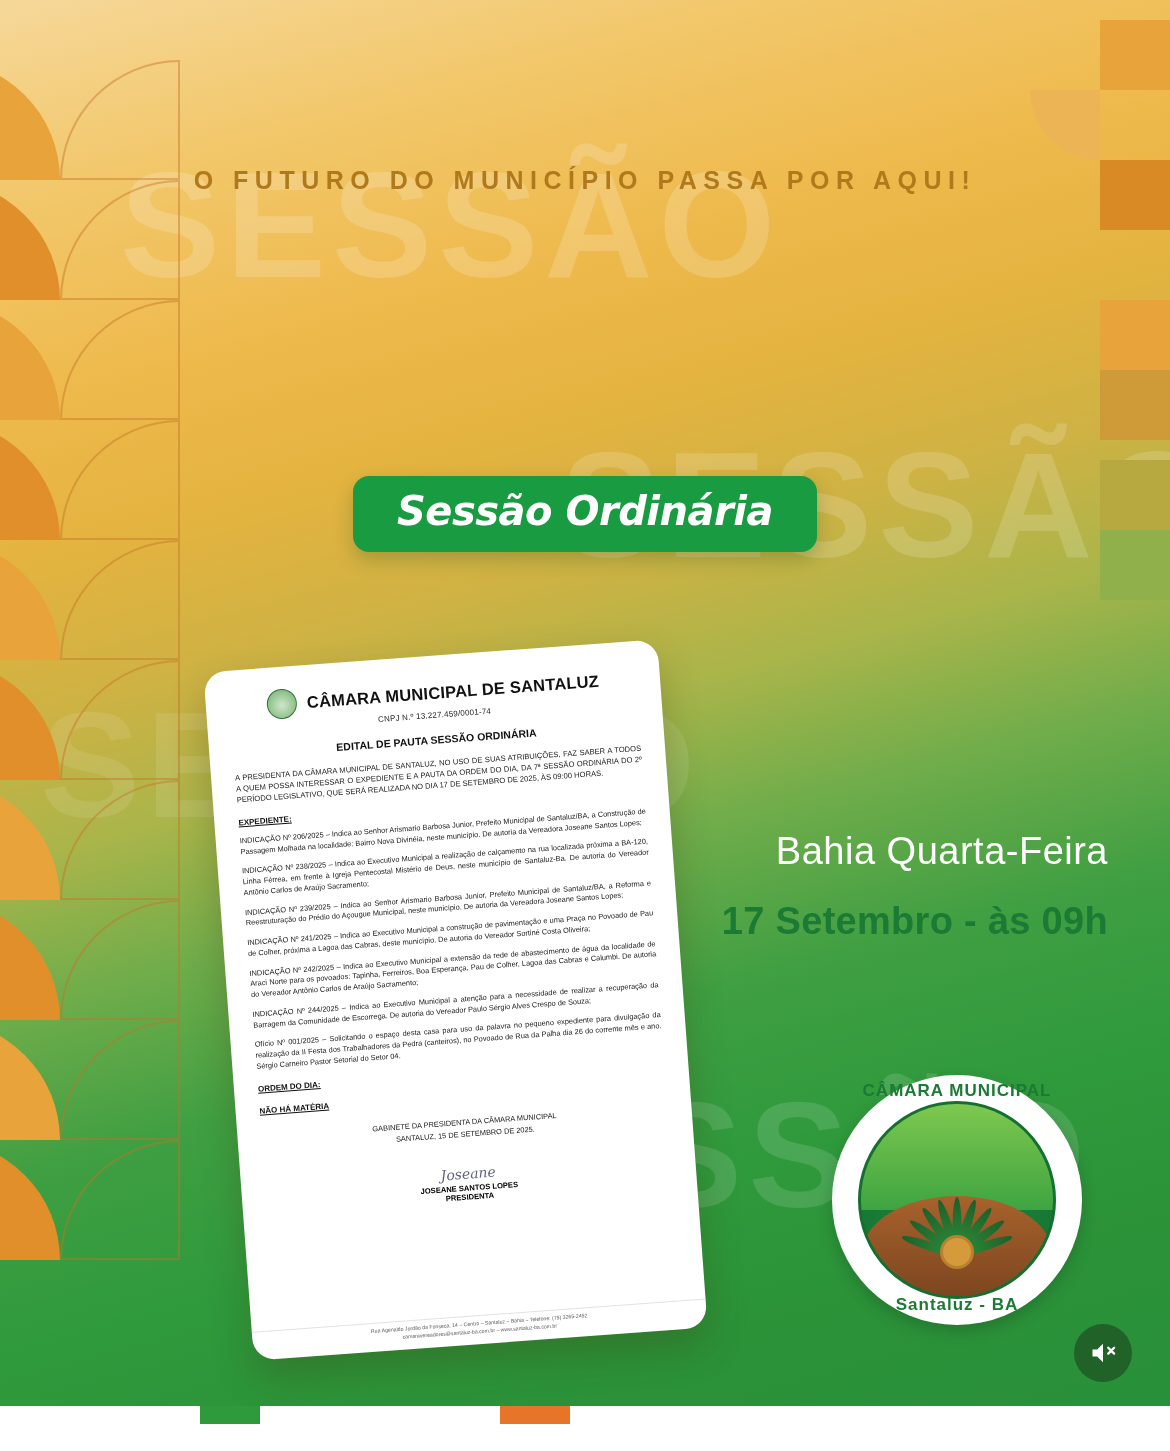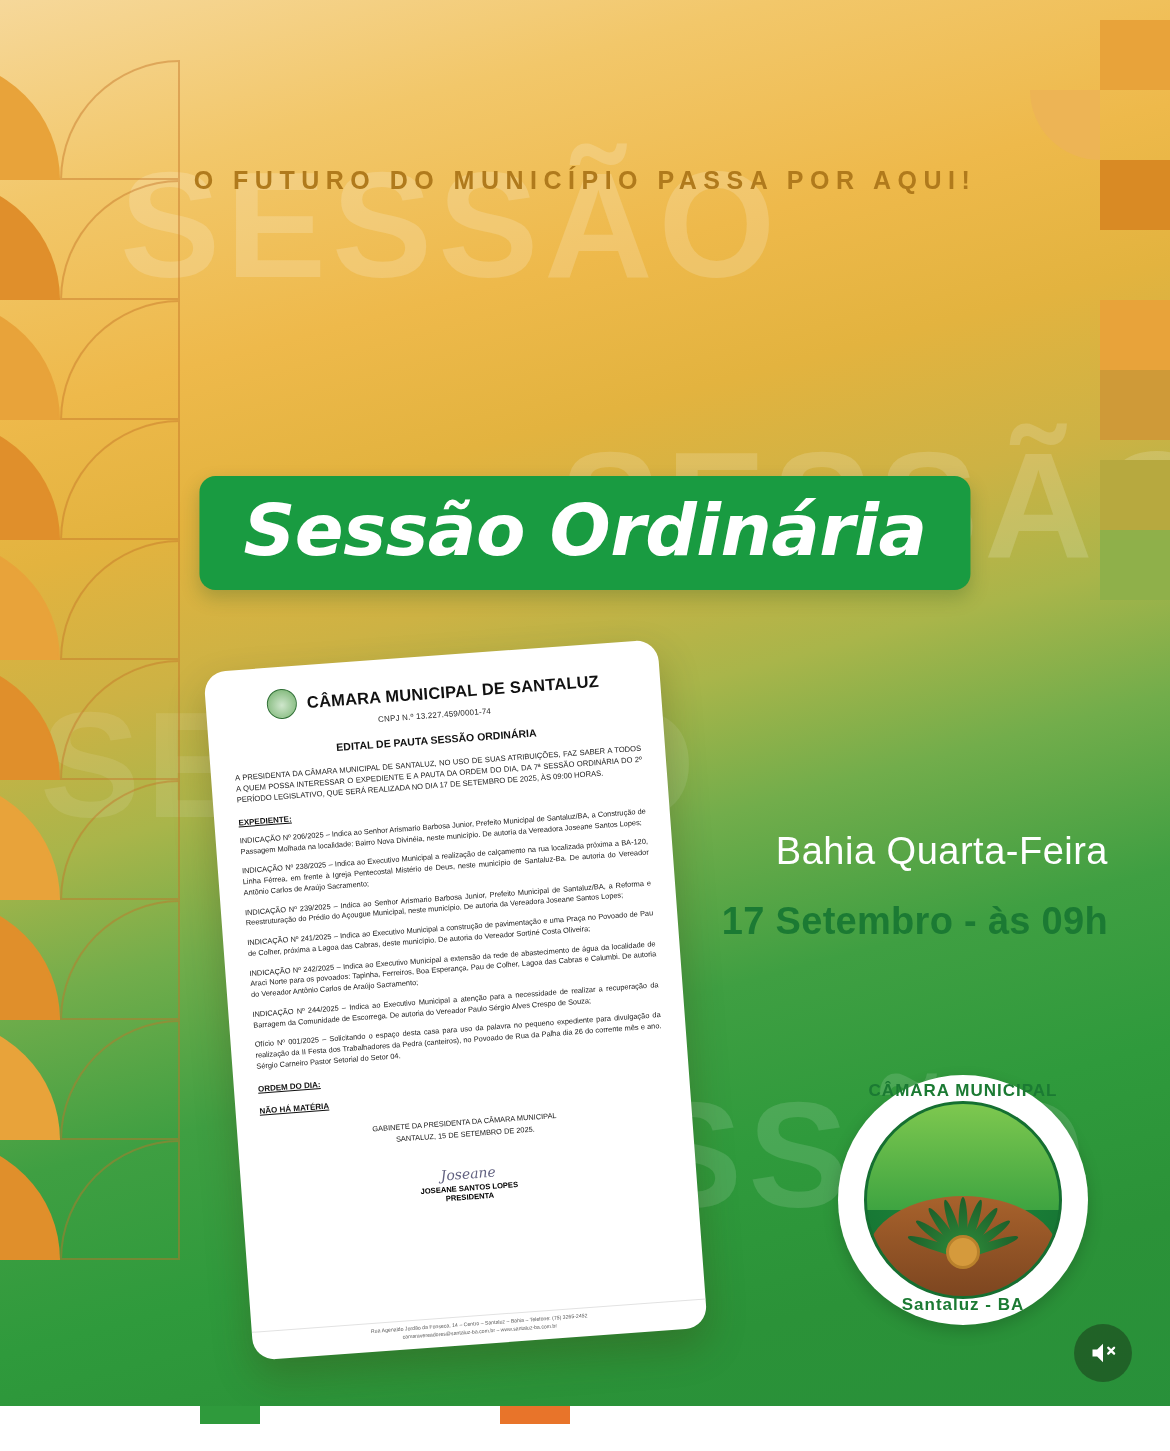--- a/index.html
+++ b/index.html
@@ -109,21 +109,21 @@
     transform: translateX(-50%);
     background: #199b41;
     border-radius: 16px;
     padding: 12px 44px 18px 44px;
     box-shadow: 0 8px 18px rgba(20,80,30,0.25);
   }
   .subtitle-pill .txt {
     font-family: "DejaVu Sans", sans-serif;
     font-style: italic;
     font-weight: 700;
-    font-size: 72px;
+    font-size: 40px;
     color: #ffffff;
     letter-spacing: -0.5px;
     white-space: nowrap;
   }
 
   
   .doc-card {
     position: absolute;
     top: 655px; left: 228px;
     width: 455px; height: 690px;
@@ -194,21 +194,21 @@
   .info-date {
     position: absolute;
     top: 900px; right: 62px;
     font-size: 38px; font-weight: 700; color: #1b7a33;
     letter-spacing: .3px;
   }
 
   
   .logo {
     position: absolute;
-    top: 1075px; right: 82px;
+    top: 1075px; right: 88px;
     width: 250px; height: 250px;
   }
   .logo-ring {
     position: absolute; inset: 0;
     border-radius: 50%;
     background: #ffffff;
     box-shadow: 0 6px 16px rgba(0,0,0,.18);
   }
   .logo-inner {
     position: absolute; inset: 26px;

